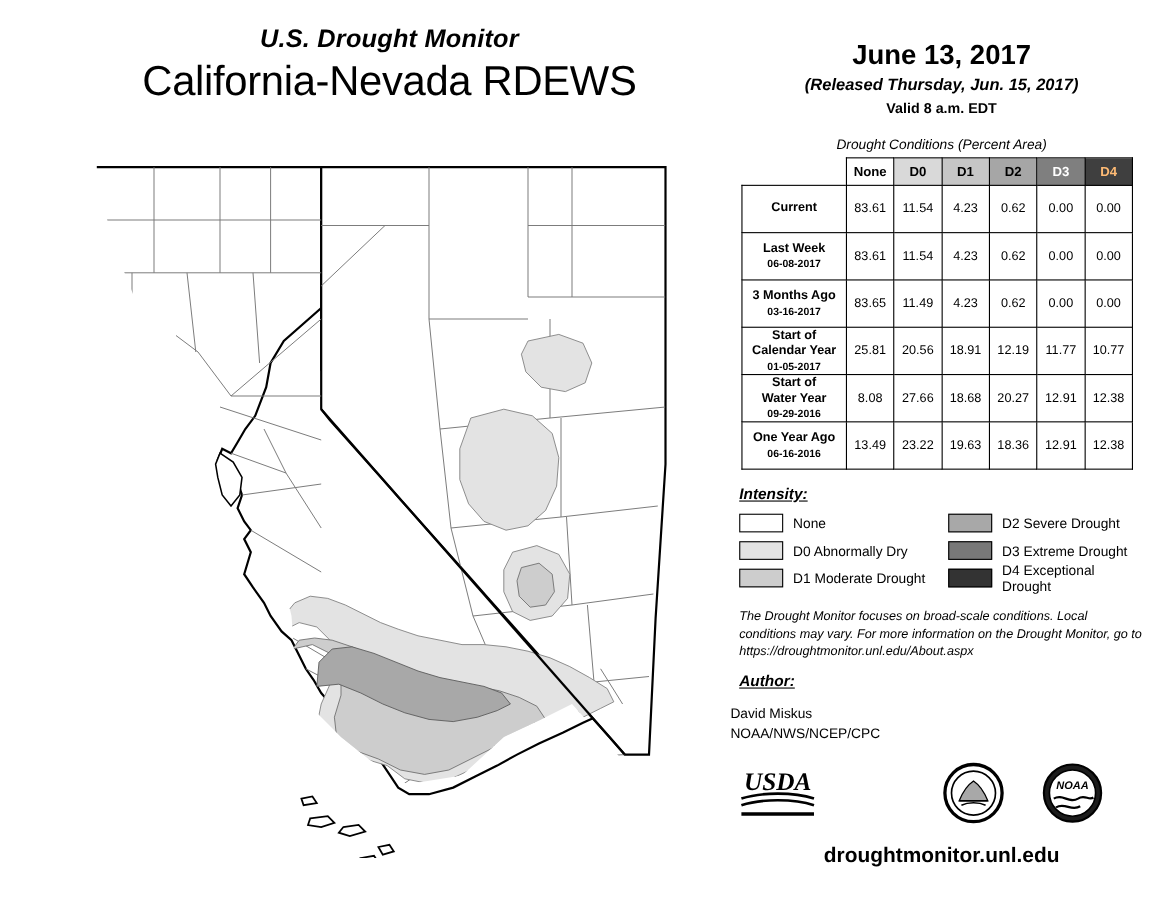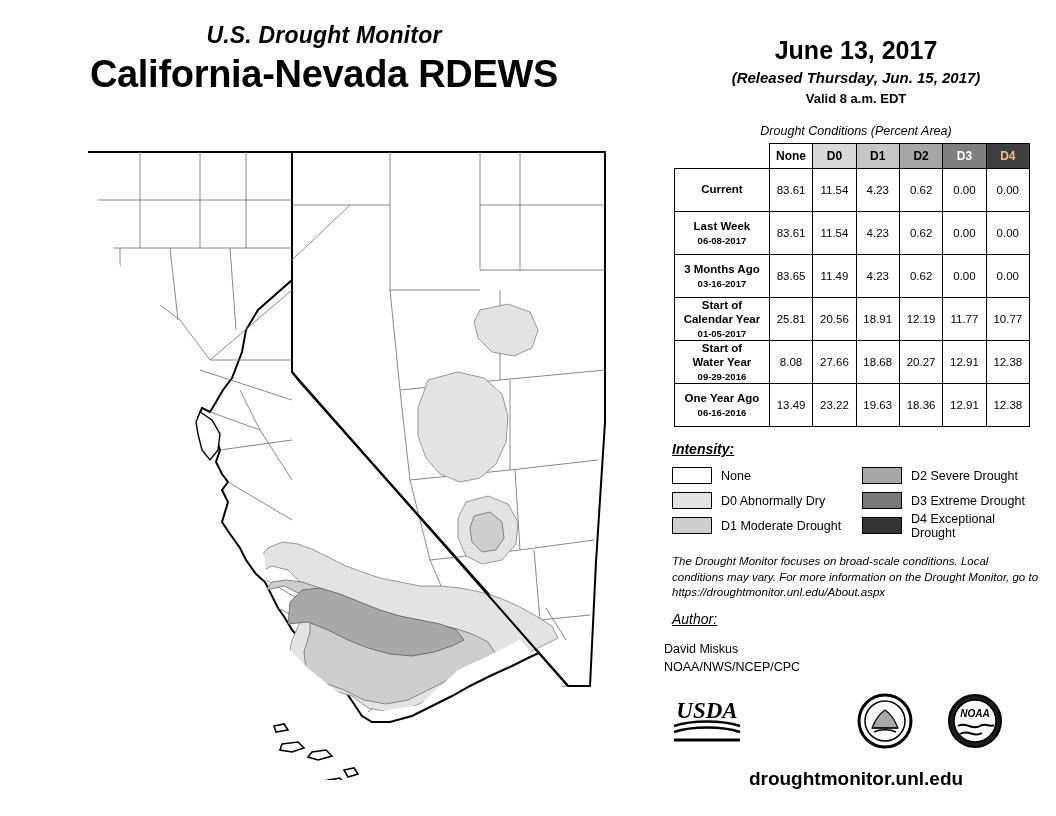--- a/index.html
+++ b/index.html
@@ -21,30 +21,31 @@
     height: 816px;
   }
 
   
   .title-block {
     position: absolute;
     left: 0;
     top: 22px;
     width: 648px;
     text-align: center;
+    padding-left: 30px;
   }
   .title-line1 {
     font-size: 23px;
     font-style: italic;
     font-weight: bold;
     letter-spacing: 0.2px;
   }
   .title-line2 {
     font-size: 38px;
-    font-weight: bold;
+    font-weight: normal;
     margin-top: 4px;
     letter-spacing: -0.3px;
   }
 
   
   .date-block {
     position: absolute;
     left: 666px;
     top: 36px;
     width: 380px;
@@ -182,21 +183,21 @@
     line-height: 1.35;
   }
 
   
   .author-title {
     position: absolute;
     left: 672px;
     top: 611px;
     font-size: 14px;
     font-style: italic;
-    font-weight: normal;
+    font-weight: bold;
     text-decoration: underline;
     text-align: center;
   }
   .author-lines {
     position: absolute;
     left: 664px;
     top: 640px;
     font-size: 12.5px;
     line-height: 1.45;
   }

